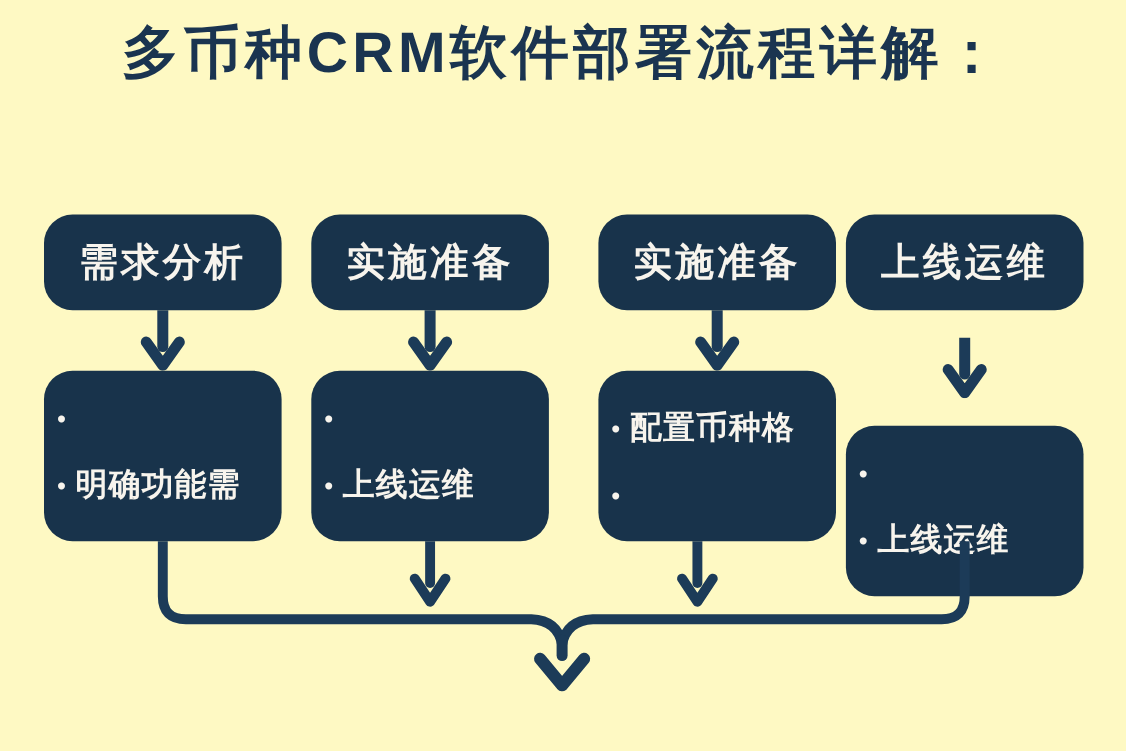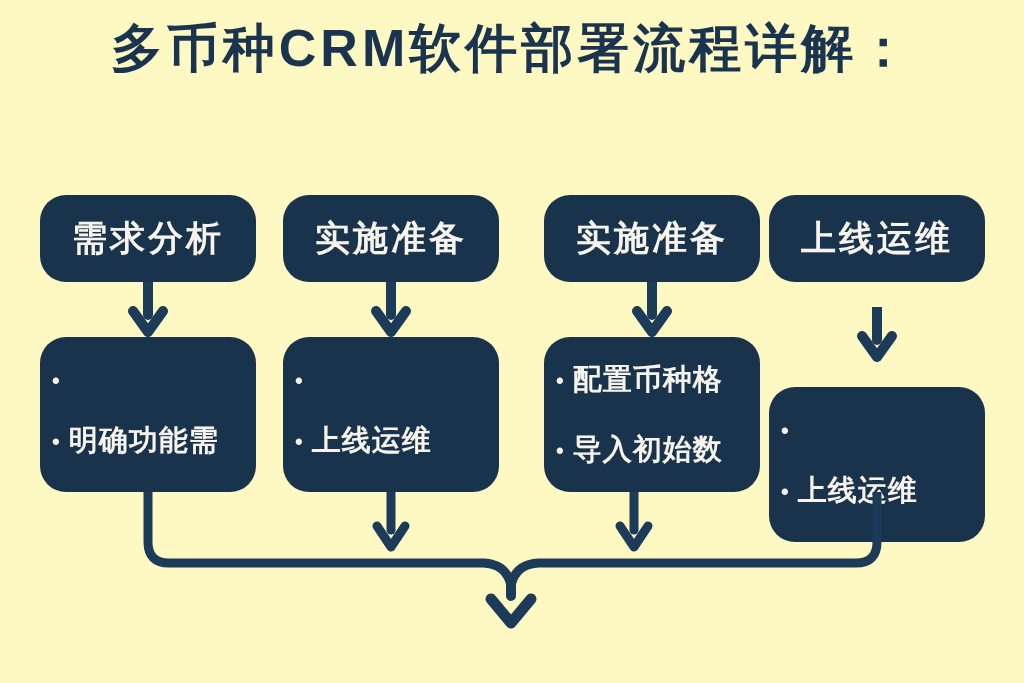--- a/index.html
+++ b/index.html
@@ -120,21 +120,20 @@
         <polyline points="7,29 22,50 37,29"></polyline>
       </g>
     </svg>
     <div class="detail-box">
       <div class="bullet-line">
         <span class="dot">•</span>
         <span>配置币种格</span>
       </div>
       <div class="bullet-line">
         <span class="dot">•</span>
-        <span>导入初始数</span>
       </div>
     </div>
   </div>
 
   <div class="col col4">
     <div class="stage-box">上线运维</div>
     <svg class="down-arrow" width="44" height="55" viewBox="0 0 44 55">
       <g stroke="#1c3b58" stroke-width="10" fill="none" stroke-linecap="round" stroke-linejoin="round">
         <line x1="22" y1="0" x2="22" y2="33"></line>
         <polyline points="7,29 22,50 37,29"></polyline>

